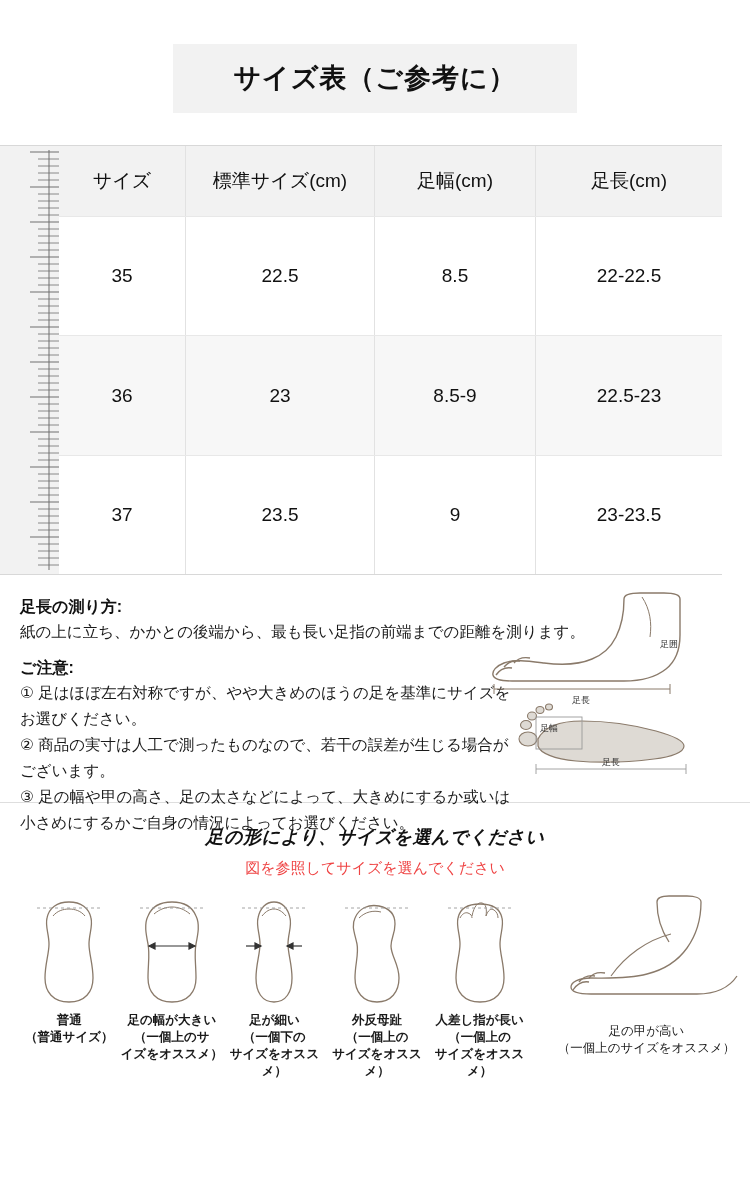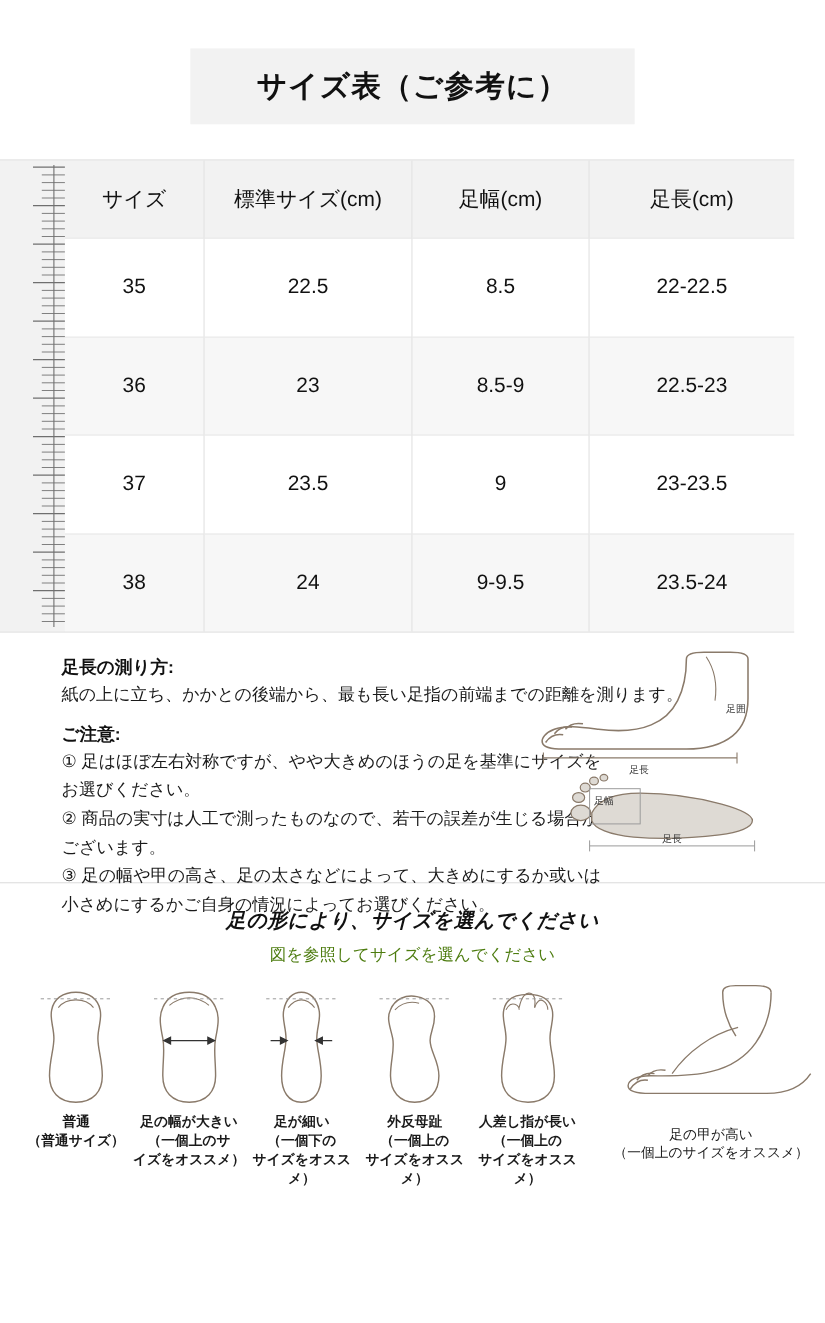--- a/index.html
+++ b/index.html
@@ -95,21 +95,21 @@
     color: #111;
     margin: 0 0 2px 0;
   }
   .notes p {
     margin: 0 0 2px 0;
     font-size: 15.5px;
     line-height: 1.55;
     color: #1a1a1a;
   }
   .notes .gap { height: 12px; }
-  .notes-text { width: 600px; margin-left: 36px; }
+  .notes-text { width: 600px; }
 
   .foot-diagram {
     position: absolute;
     right: 6px;
     top: 14px;
     width: 270px;
     height: 190px;
   }
 
   
@@ -119,21 +119,21 @@
   }
   .shape-title {
     font-size: 18px;
     font-weight: bold;
     color: #111;
     letter-spacing: 0.5px;
     font-style: italic;
   }
   .shape-sub {
     font-size: 15px;
-    color: #4d7c0f;
+    color: #ef4444;
     margin-top: 10px;
   }
   .shape-row {
     margin-top: 16px;
     display: flex;
     align-items: flex-start;
     justify-content: flex-start;
     padding-left: 18px;
   }
   .shape-item {
@@ -281,26 +281,20 @@
         <td>23</td>
         <td>8.5-9</td>
         <td>22.5-23</td>
       </tr>
       <tr>
         <td>37</td>
         <td>23.5</td>
         <td>9</td>
         <td>23-23.5</td>
       </tr>
-      <tr>
-        <td>38</td>
-        <td>24</td>
-        <td>9-9.5</td>
-        <td>23.5-24</td>
-      </tr>
     </tbody>
   </table>
 </div>
 
 <div class="notes">
   <div class="notes-text">
     <div class="h">足長の測り方:</div>
     <p>紙の上に立ち、かかとの後端から、最も長い足指の前端までの距離を測ります。</p>
     <div class="gap"></div>
     <div class="h">ご注意:</div>

